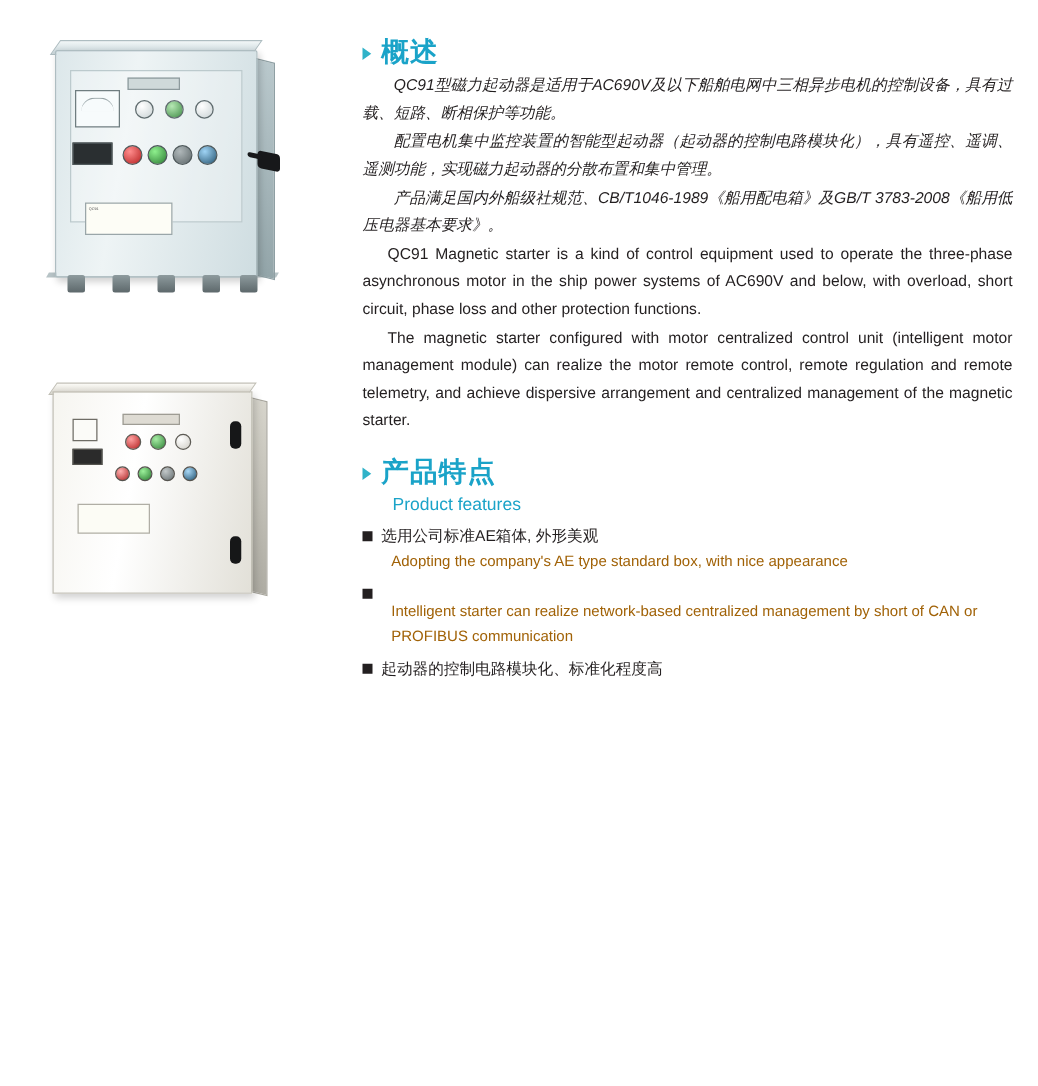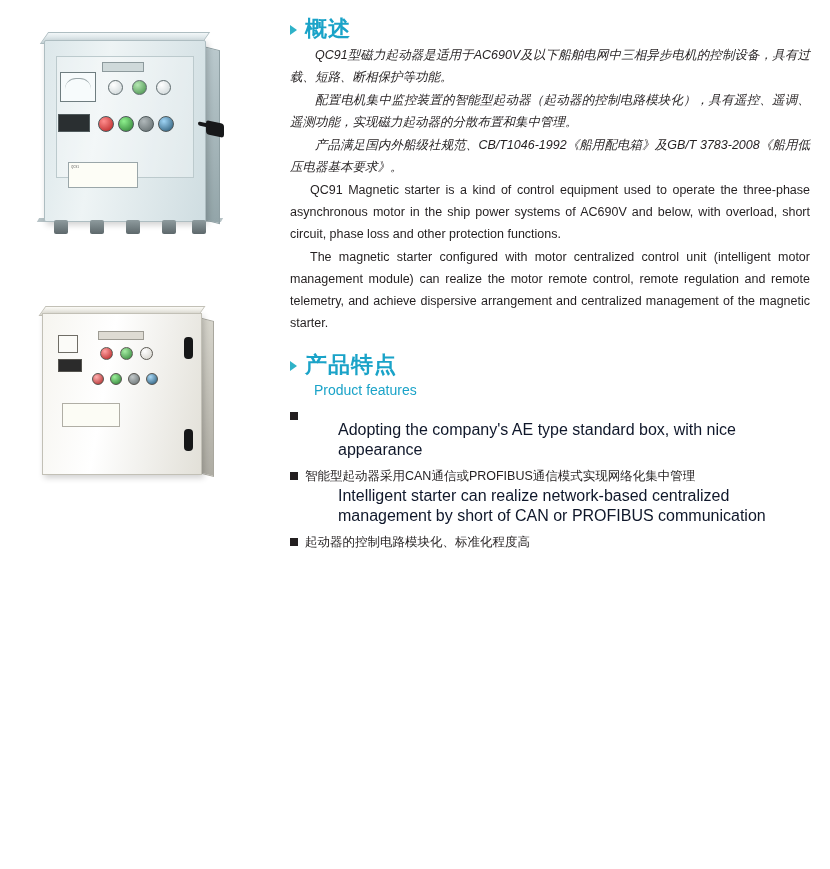--- a/index.html
+++ b/index.html
@@ -288,21 +288,21 @@
     width: 56px;
     height: 22px;
     background: #fcfcf5;
     border: 1px solid #b0aea5;
   }
 
   
   .text-col {
     position: absolute;
     left: 290px;
-    top: 0;
+    top: 13px;
     width: 520px;
   }
 
   .sec-head {
     display: flex;
     align-items: center;
     gap: 8px;
     margin-top: 14px;
   }
   .tri {
@@ -346,24 +346,24 @@
     line-height: 20px;
   }
   .sq {
     width: 8px;
     height: 8px;
     background: #231f20;
     flex: 0 0 auto;
     margin-top: 6px;
   }
   .feat-en {
-    font-size: 16px;
+    font-size: 12px;
     line-height: 20px;
-    margin-left: 48px;
-    color: #0f172a;
+    margin-left: 23px;
+    color: #a16207;
   }
 </style>
 </head>
 <body>
 
 <div class="page">
 
   <div class="img-col">
 
     <div class="photo1">
@@ -415,46 +415,46 @@
   <div class="text-col">
 
     <div>
       <div class="sec-head">
         <span class="tri"></span>
         <span class="sec-title-cn">概述</span>
       </div>
 
       <p class="para cn">QC91型磁力起动器是适用于AC690V及以下船舶电网中三相异步电机的控制设备，具有过载、短路、断相保护等功能。</p>
       <p class="para cn">配置电机集中监控装置的智能型起动器（起动器的控制电路模块化），具有遥控、遥调、遥测功能，实现磁力起动器的分散布置和集中管理。</p>
-      <p class="para cn">产品满足国内外船级社规范、CB/T1046-1992《船用配电箱》及GB/T 3783-2008《船用低压电器基本要求》。</p>
+      <p class="para cn">产品满足国内外船级社规范、CB/T1046-1989《船用配电箱》及GB/T 3783-2008《船用低压电器基本要求》。</p>
 
       <p class="para en">QC91 Magnetic starter is a kind of control equipment used to operate the three-phase asynchronous motor in the ship power systems of AC690V and below, with overload, short circuit, phase loss and other protection functions.</p>
       <p class="para en">The magnetic starter configured with motor centralized control unit (intelligent motor management module) can realize the motor remote control, remote regulation and remote telemetry, and achieve dispersive arrangement and centralized management of the magnetic starter.</p>
     </div>
 
     <div style="margin-top:16px;">
       <div class="sec-head">
         <span class="tri"></span>
         <span class="sec-title-cn">产品特点</span>
       </div>
       <div class="sec-title-en">Product features</div>
 
       <div class="feat-list">
 
         <div class="feat-item">
           <div class="feat-cn">
             <span class="sq"></span>
+            <span>选用公司标准AE箱体, 外形美观</span>
           </div>
           <div class="feat-en">Adopting the company's AE type standard box, with nice appearance</div>
         </div>
 
         <div class="feat-item">
           <div class="feat-cn">
             <span class="sq"></span>
-            <span>智能型起动器采用CAN通信或PROFIBUS通信模式实现网络化集中管理</span>
           </div>
           <div class="feat-en">Intelligent starter can realize network-based centralized management by short of CAN or PROFIBUS communication</div>
         </div>
 
         <div class="feat-item">
           <div class="feat-cn">
             <span class="sq"></span>
             <span>起动器的控制电路模块化、标准化程度高</span>
           </div>
         </div>

